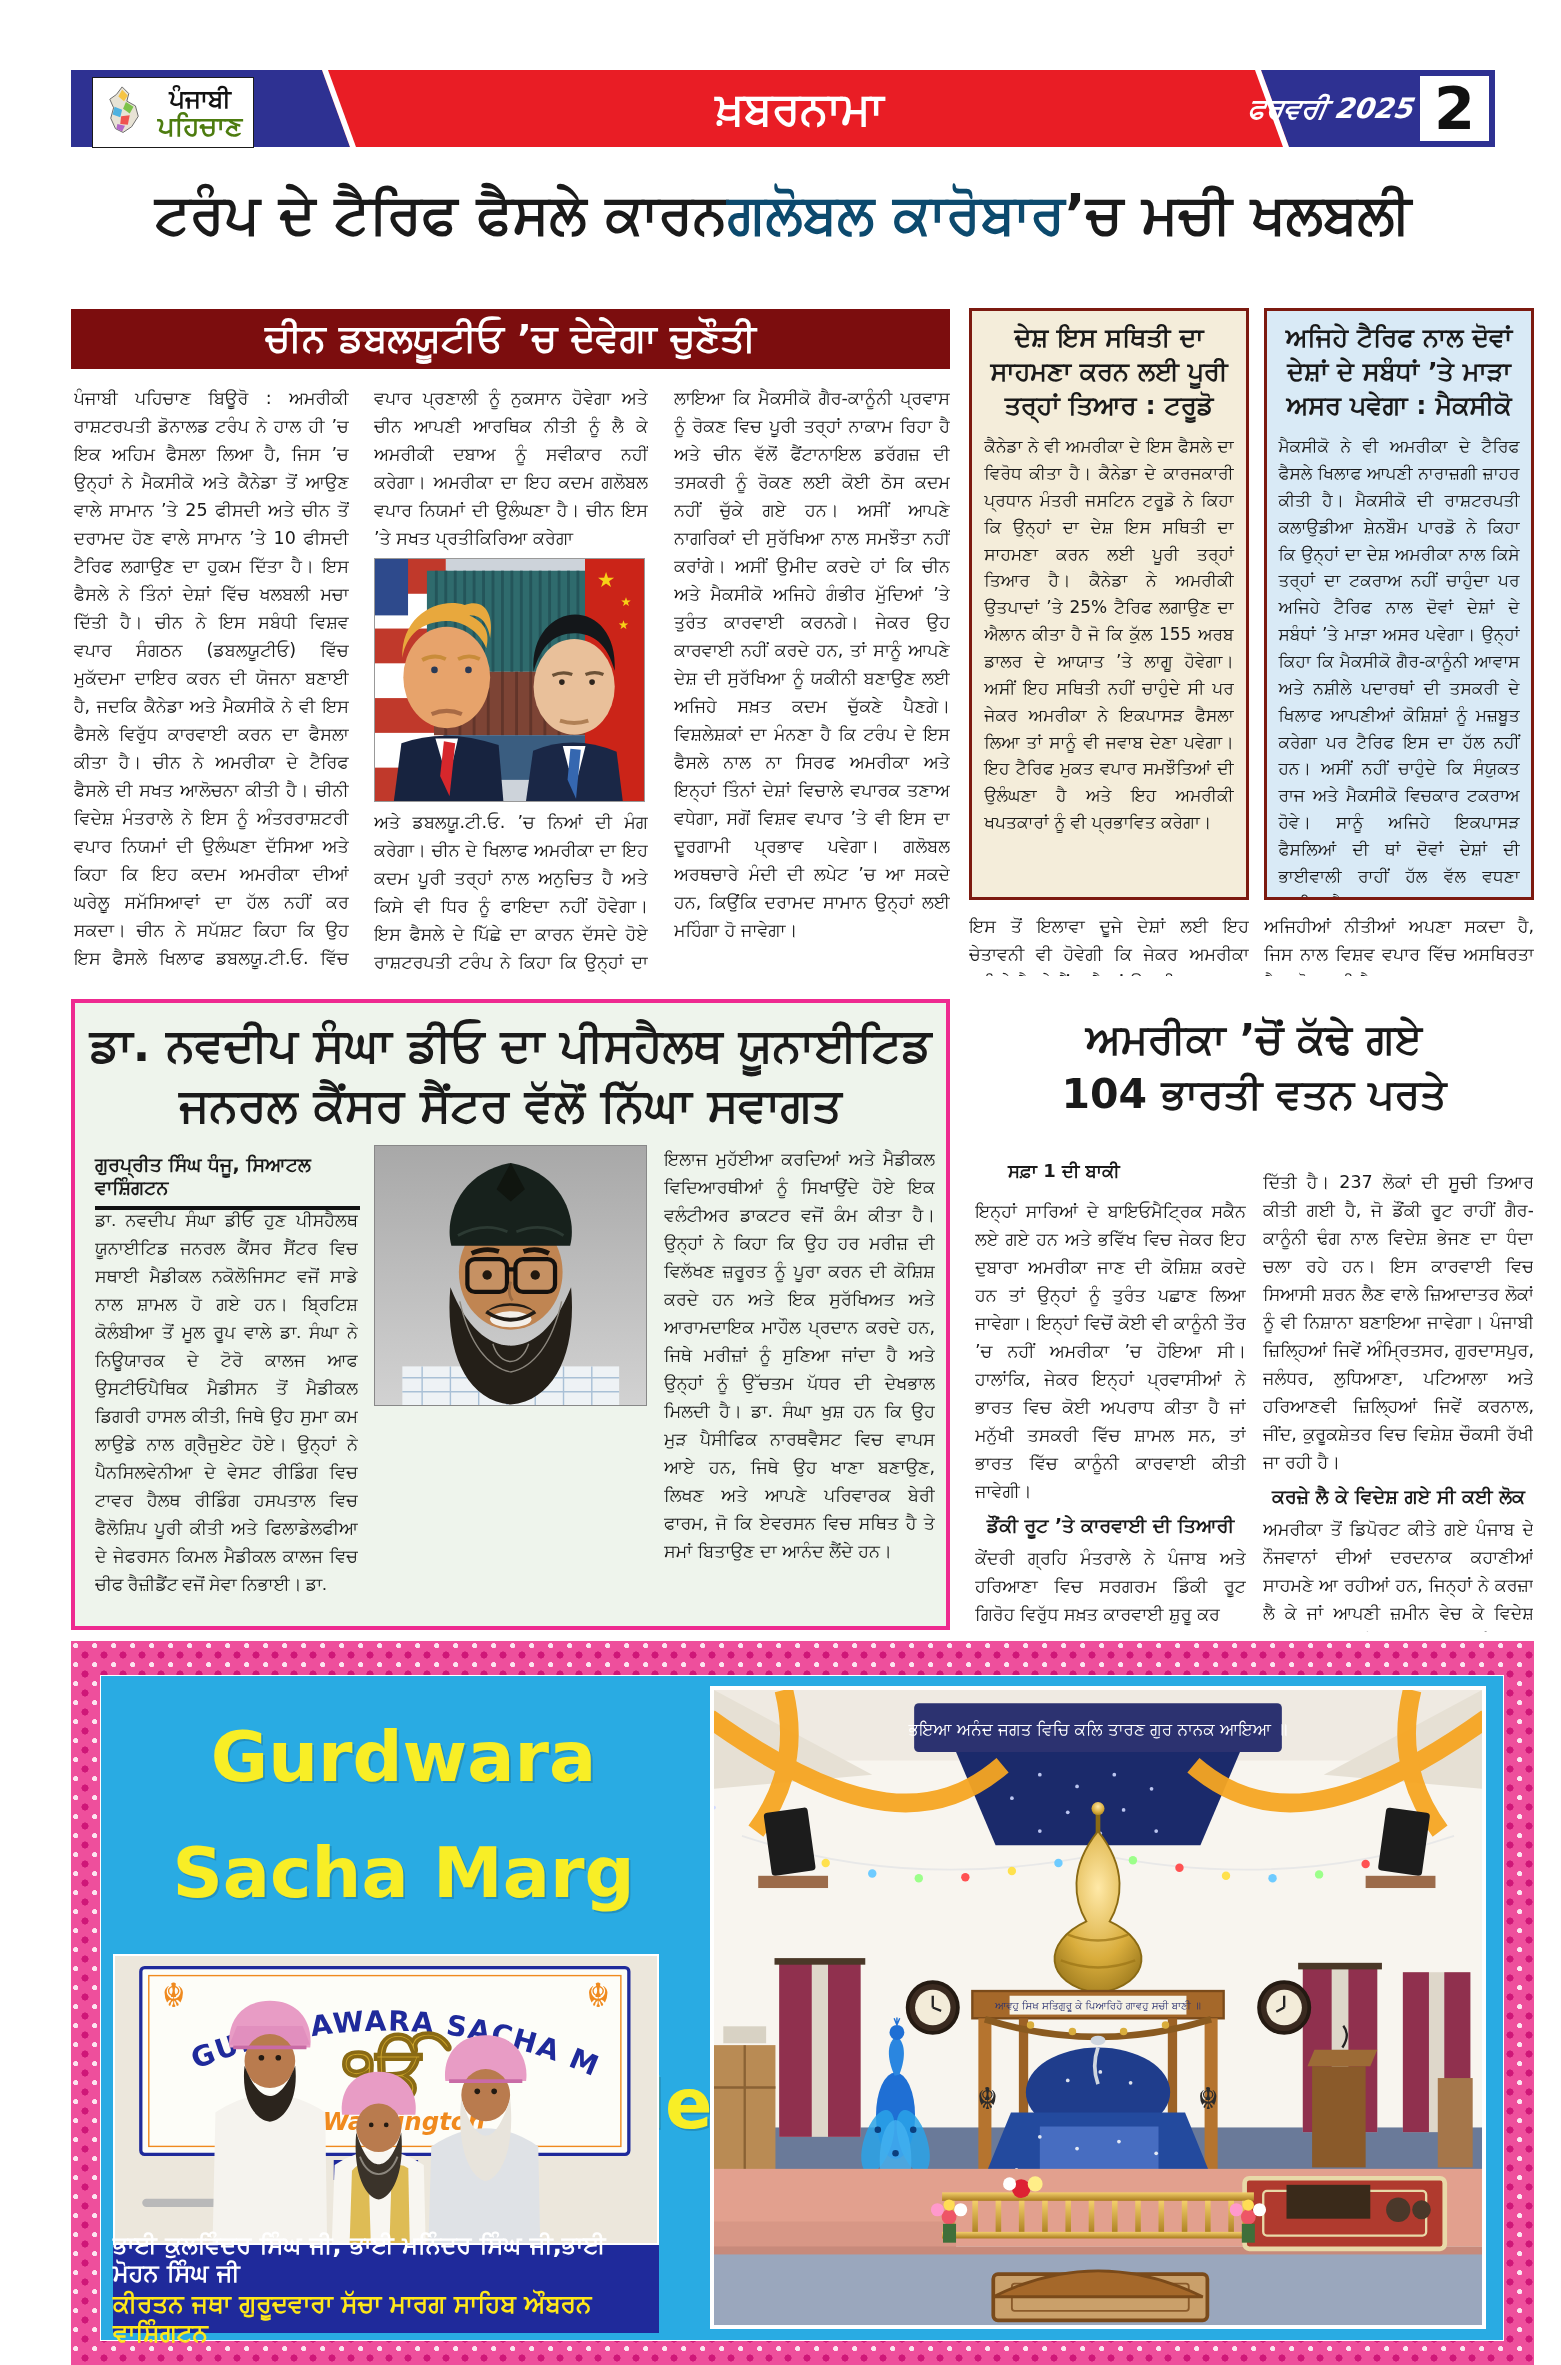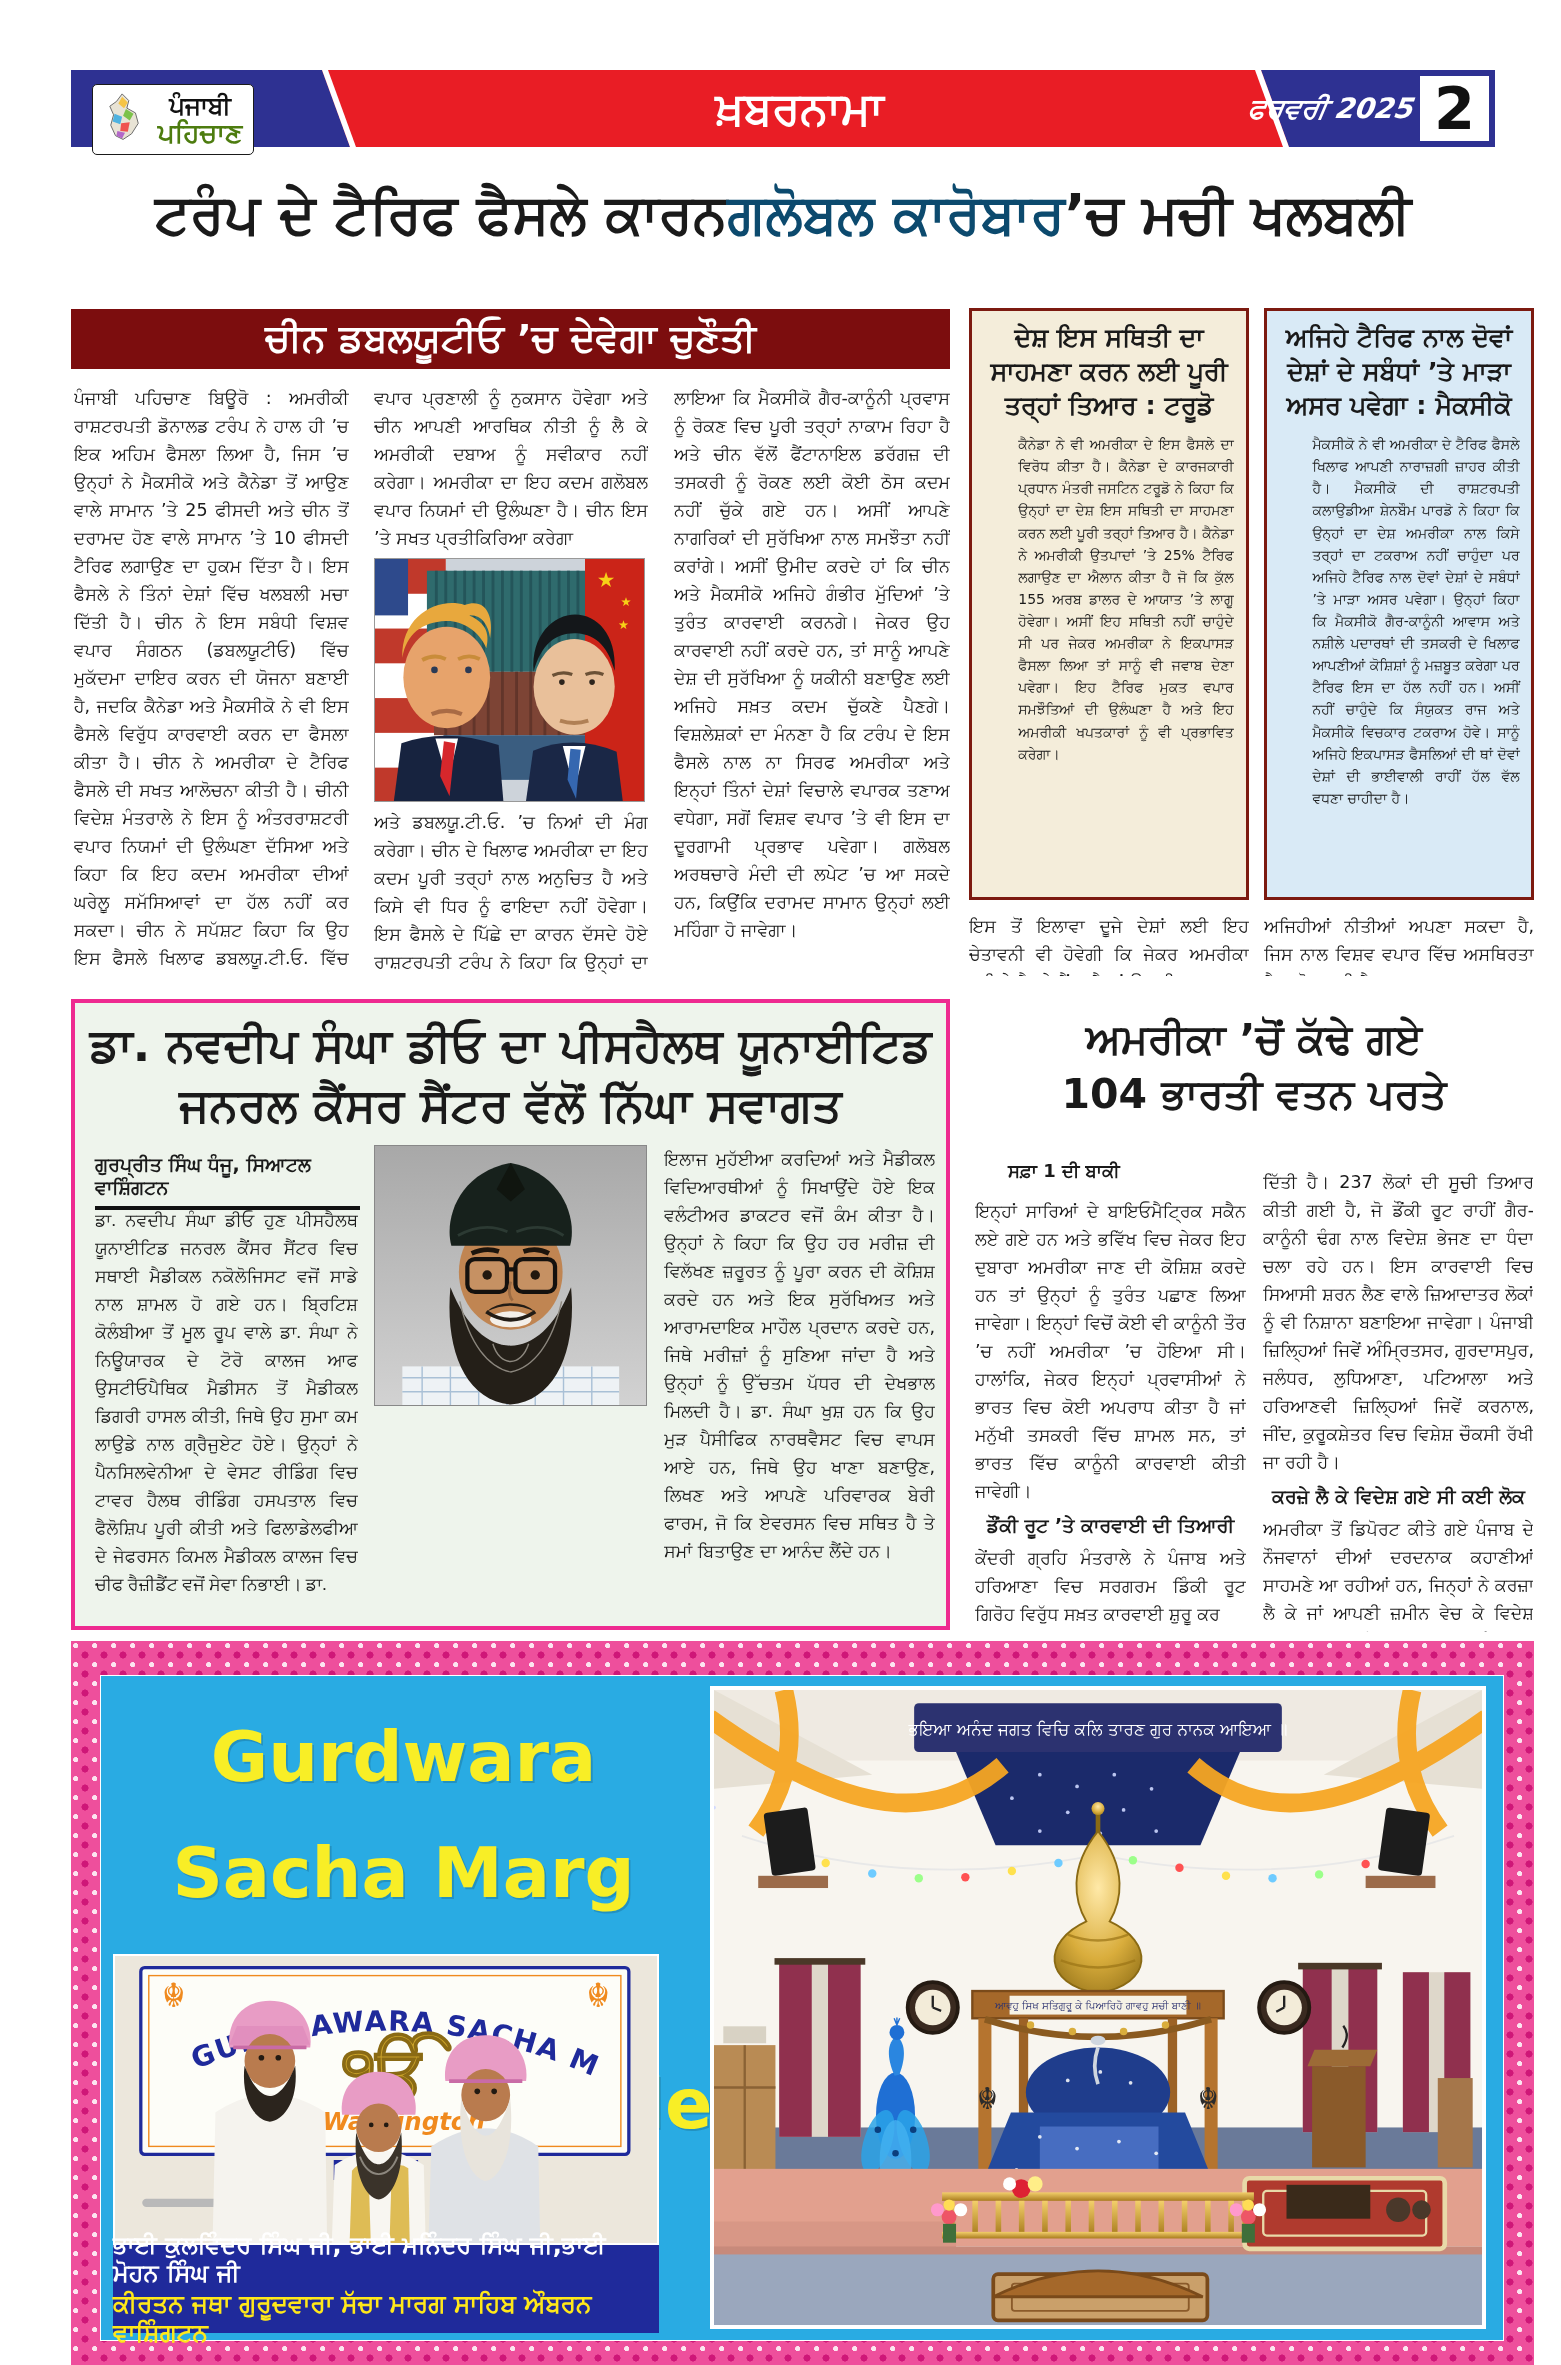--- a/index.html
+++ b/index.html
@@ -6,21 +6,21 @@
   .page{position:relative;width:1561px;height:2413px;background:#ffffff;overflow:hidden;
         font-family:"DejaVu Sans","Liberation Sans",sans-serif;color:#1a1a1a;}
   .abs{position:absolute;}
 
   
   .mast{left:71px;top:70px;width:1424px;height:77px;background:#2e3192;}
   .mast-red{left:265px;top:0;width:927px;height:77px;background:#e91d25;transform:skewX(20deg);
             border-left:6.6px solid #fff;border-right:6.6px solid #fff;}
   .mast-title{left:265px;top:0;width:927px;height:77px;display:flex;align-items:center;justify-content:center;
               color:#fff;font-size:45px;font-weight:800;}
-  .logo-box{left:21px;top:14px;width:160px;height:69px;background:#fff;border:1.9px solid #1a1a1a;border-radius:5px;
+  .logo-box{left:21px;top:7px;width:160px;height:69px;background:#fff;border:1.9px solid #1a1a1a;border-radius:0;
             display:flex;align-items:center;justify-content:center;gap:13px;overflow:hidden;}
   .logo-txt{line-height:1.02;text-align:center;font-weight:800;}
   .logo-l1{font-size:24.6px;color:#111;}
   .logo-l2{font-size:26.5px;color:#4d7c0f;}
   .mast-date{left:1173px;top:6.6px;width:175px;height:63px;display:flex;align-items:center;justify-content:center;
              color:#fff;font-size:28px;font-weight:800;font-style:italic;transform:skewX(-10deg);}
   .pageno{left:1349px;top:5.7px;width:69px;height:65px;background:#fff;display:flex;align-items:center;justify-content:center;
           font-size:59px;font-weight:800;color:#111;}
 
   
@@ -41,21 +41,21 @@
   .newsphoto{width:271px;height:244px;margin:5.7px 0 6.6px 0;border:0.9px solid #999;box-sizing:border-box;}
 
   
   .boxT{left:898px;top:308px;width:284px;height:592px;background:#f4edda;border:3.3px solid #7c1a10;box-sizing:border-box;
         padding:8.5px 12.3px;overflow:hidden;}
   .boxM{left:1196px;top:308px;width:275px;height:592px;background:#d9eaf6;border:3.3px solid #7c1a10;box-sizing:border-box;
         padding:8.5px 11.4px;overflow:hidden;}
   .boxT{left:969px;width:280px;}
   .boxM{left:1264px;width:270px;}
   .boxhead{font-size:25.5px;font-weight:800;text-align:center;line-height:1.35;margin-bottom:10.4px;}
-  .boxbody{font-size:14px;line-height:1.58;text-align:justify;margin-left:34px;}
+  .boxbody{font-size:17px;line-height:1.58;text-align:justify;}
   .afterL{left:969px;top:912px;width:280px;height:64px;overflow:hidden;}
   .afterR{left:1264px;top:912px;width:270px;height:64px;overflow:hidden;}
 
   
   .doc{left:71px;top:999px;width:879px;height:631px;background:#eef4ec;border:4.3px solid #ee2a90;box-sizing:border-box;overflow:hidden;}
   .dochead{left:0;top:13.2px;width:100%;text-align:center;font-size:46px;font-weight:800;line-height:1.3;}
   .byline{left:20px;top:150px;width:265px;font-size:19px;font-weight:800;padding-bottom:6.6px;border-bottom:4.3px solid #111;}
   .dcol{height:473px;overflow:hidden;}
   .d1{left:20px;top:203px;width:263px;height:412px;font-family:Liberation Serif, serif;}
   .d2p{left:299px;top:142px;width:273px;height:261px;border:0.9px solid #888;box-sizing:border-box;}

